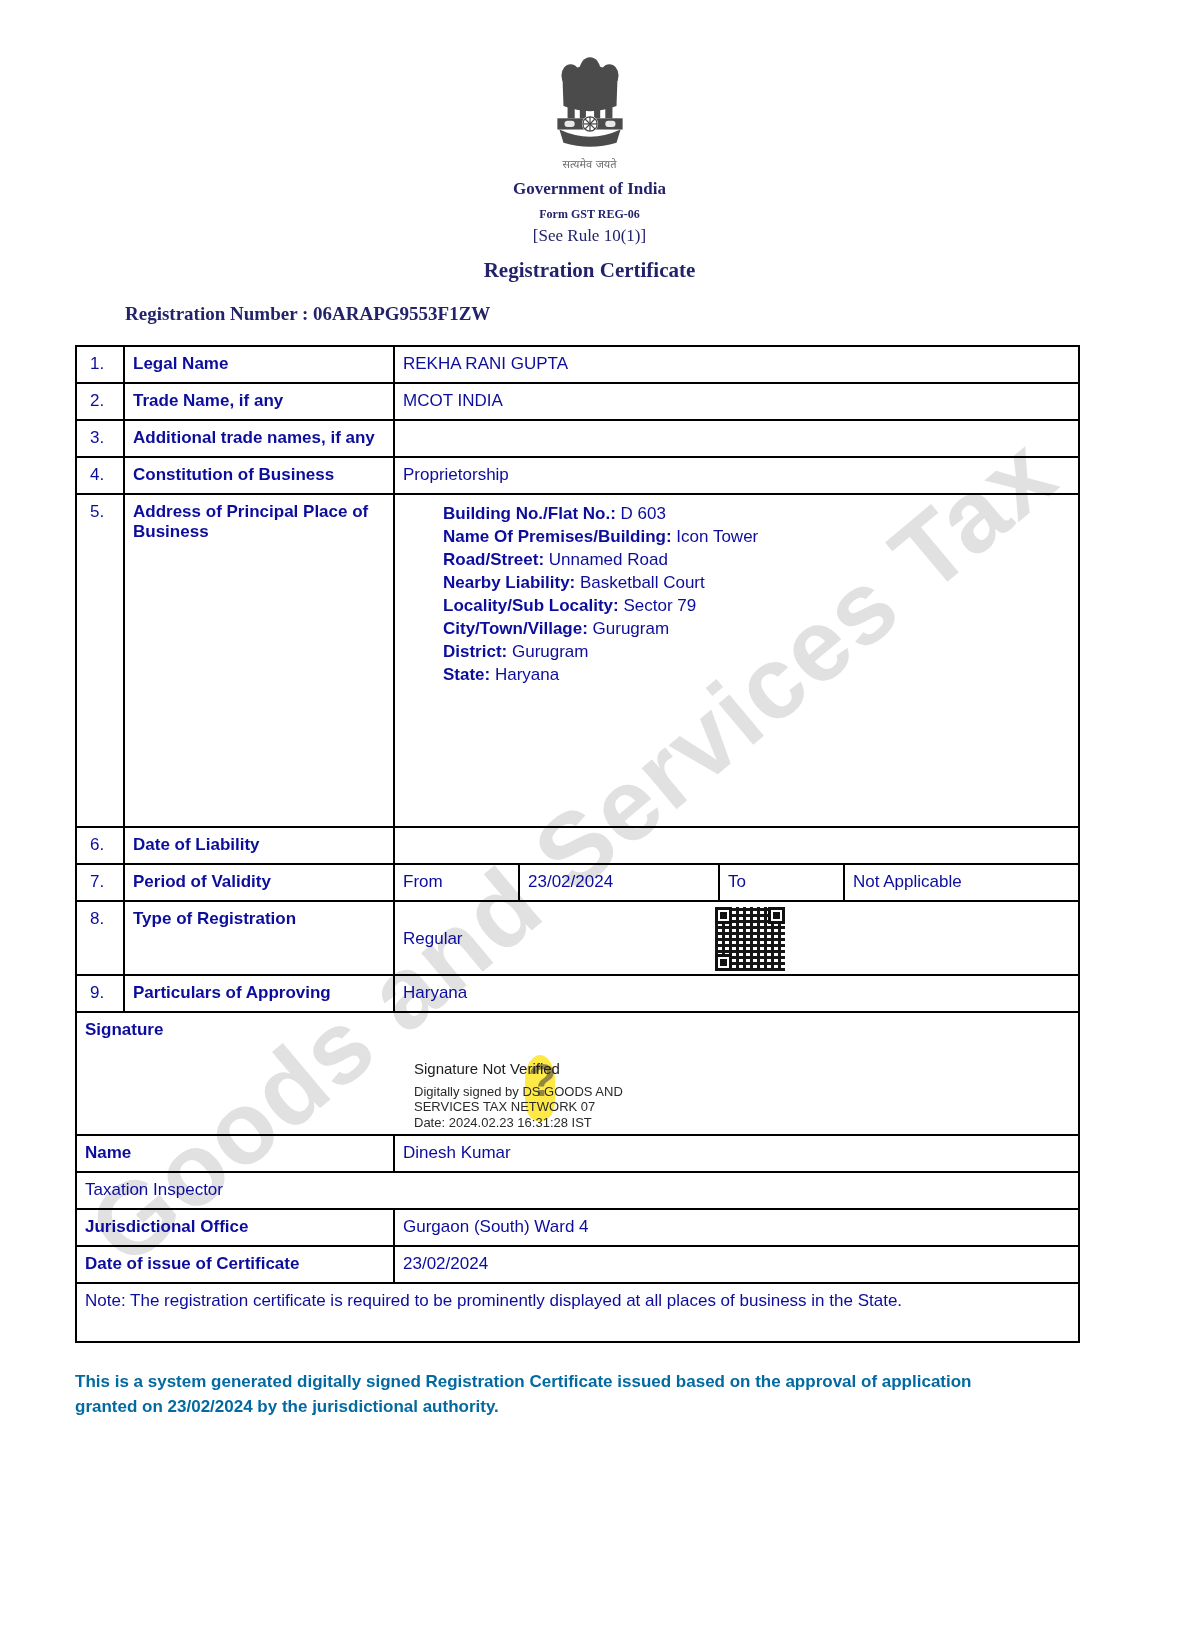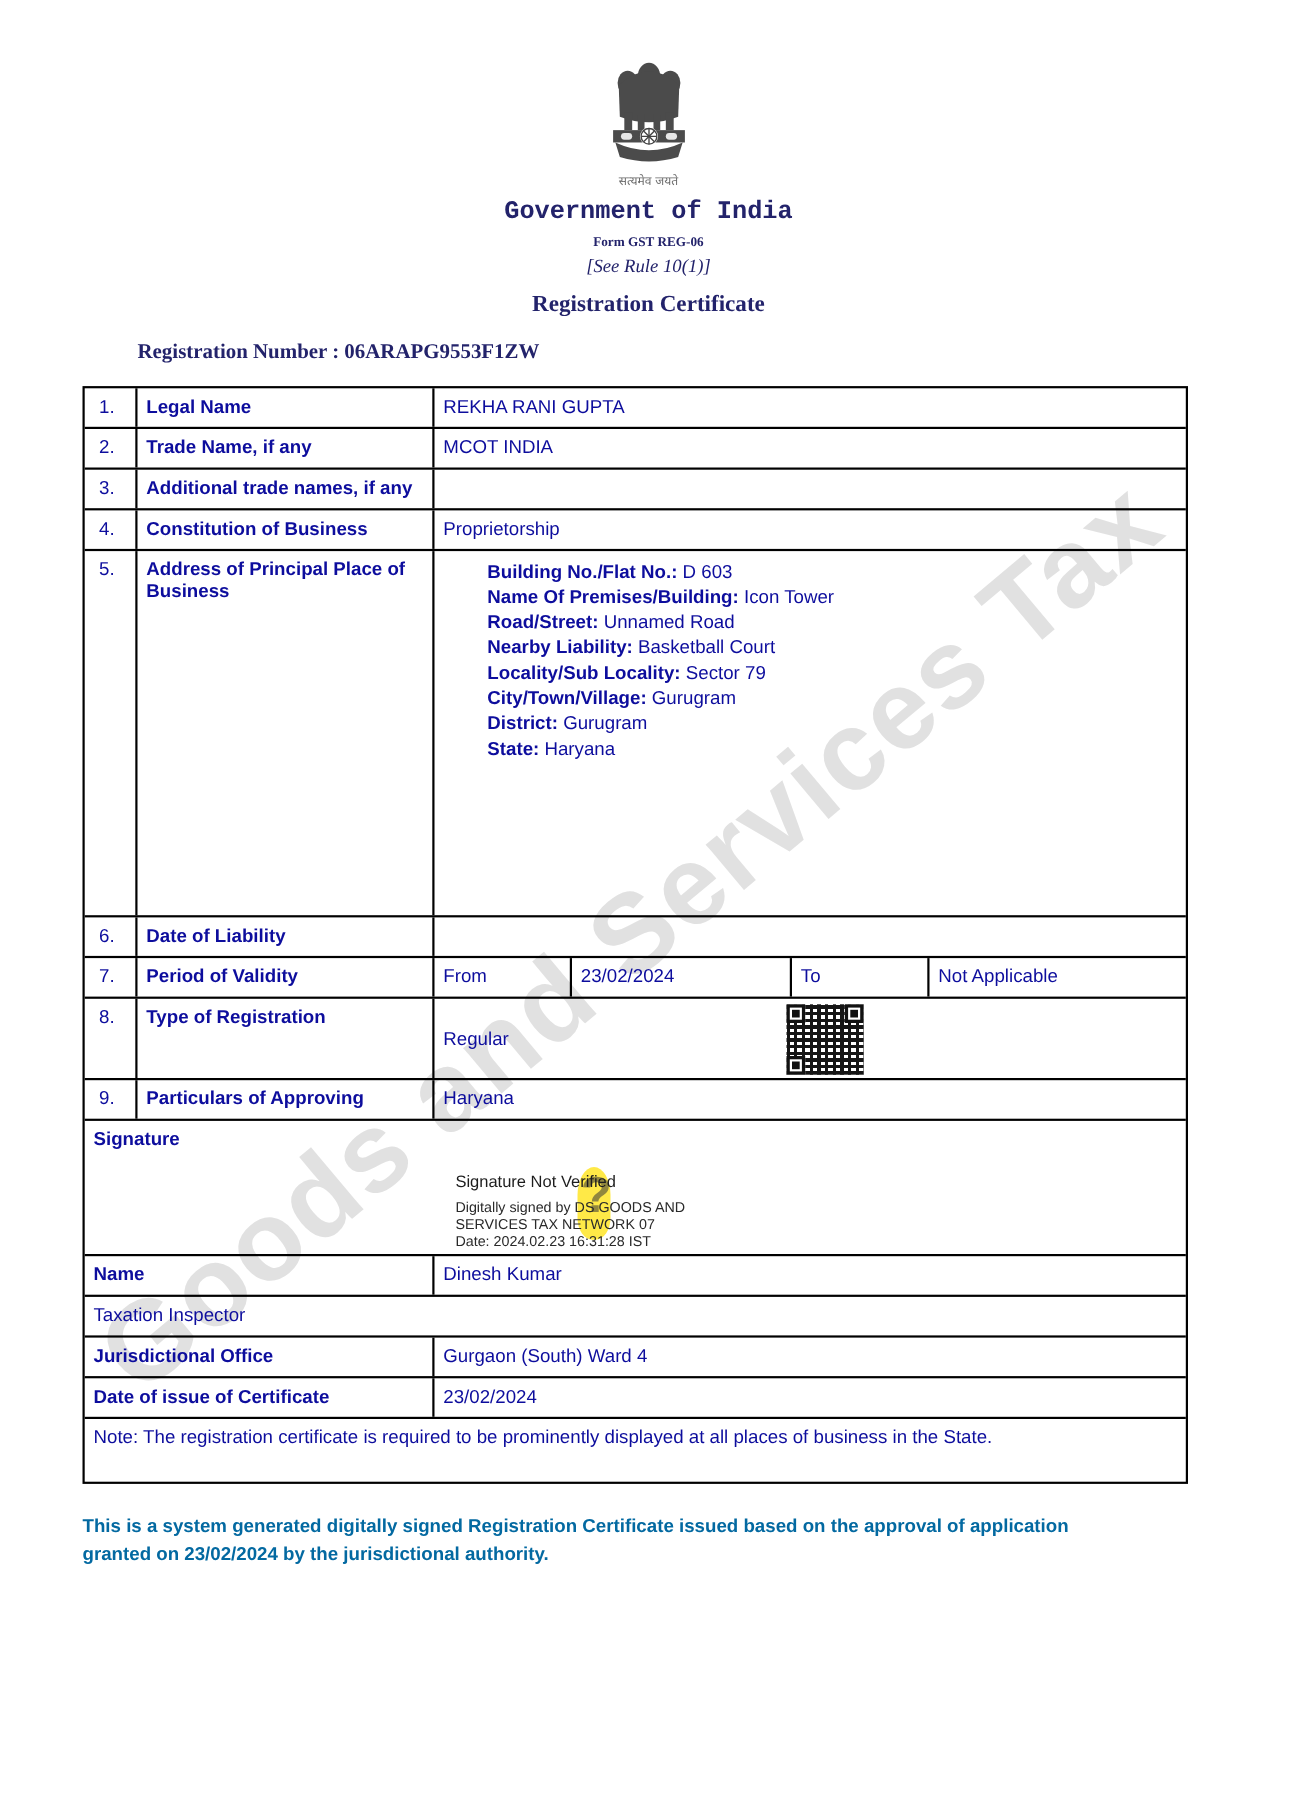--- a/index.html
+++ b/index.html
@@ -25,23 +25,23 @@
     color:#c9c9c9;
     opacity:0.55;
     white-space:nowrap;
     z-index:0;
     pointer-events:none;
   }
   
   .header{position:relative; z-index:1; text-align:center; padding-top:50px; color:#23236b;}
   .emblem{display:block; margin:0 auto 2px;}
   .motto{display:block; font-size:11px; color:#6a6a6a; margin-bottom:8px; font-family:"DejaVu Sans", sans-serif;}
-  .h-govt{font-family:Liberation Mono, monospace; font-weight:bold; font-size:23px; margin:6px 16px 4px;}
+  .h-govt{font-family:Liberation Serif, serif; font-weight:bold; font-size:17px; margin:6px 16px 4px;}
   .h-form{font-family:"Liberation Serif", serif; font-weight:bold; font-size:12px; margin:8px 0 4px;}
-  .h-rule{font-family:"Liberation Serif", serif; font-style:italic; font-size:17px; margin:0 0 4px;}
+  .h-rule{font-family:"Liberation Serif", serif; font-size:17px; margin:0 0 4px;}
   .h-title{font-family:"Liberation Serif", serif; font-weight:bold; font-size:21px; margin:12px 0 0;}
   .regnum{
     position:relative; z-index:1;
     font-family:"Liberation Serif", serif; font-weight:bold; font-size:19px;
     color:#23236b; text-align:left; margin:20px 0 0 125px;
   }
   
   .cert-table{
     position:relative; z-index:1;
     margin:20px 99px 0 75px;

